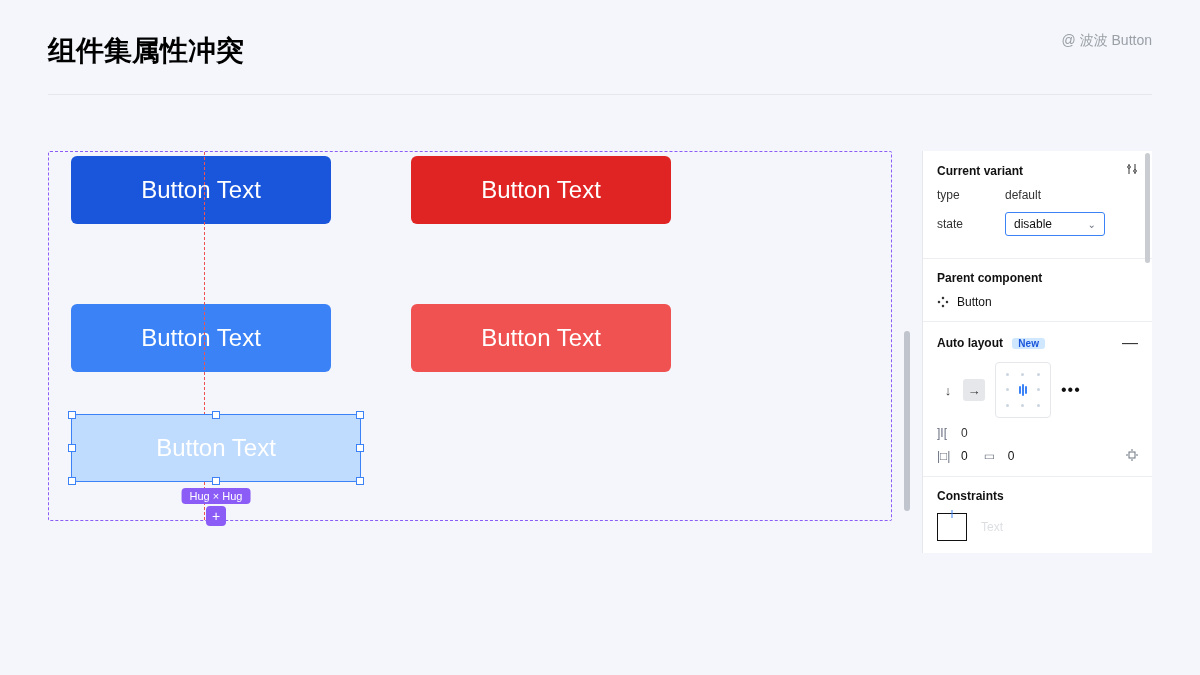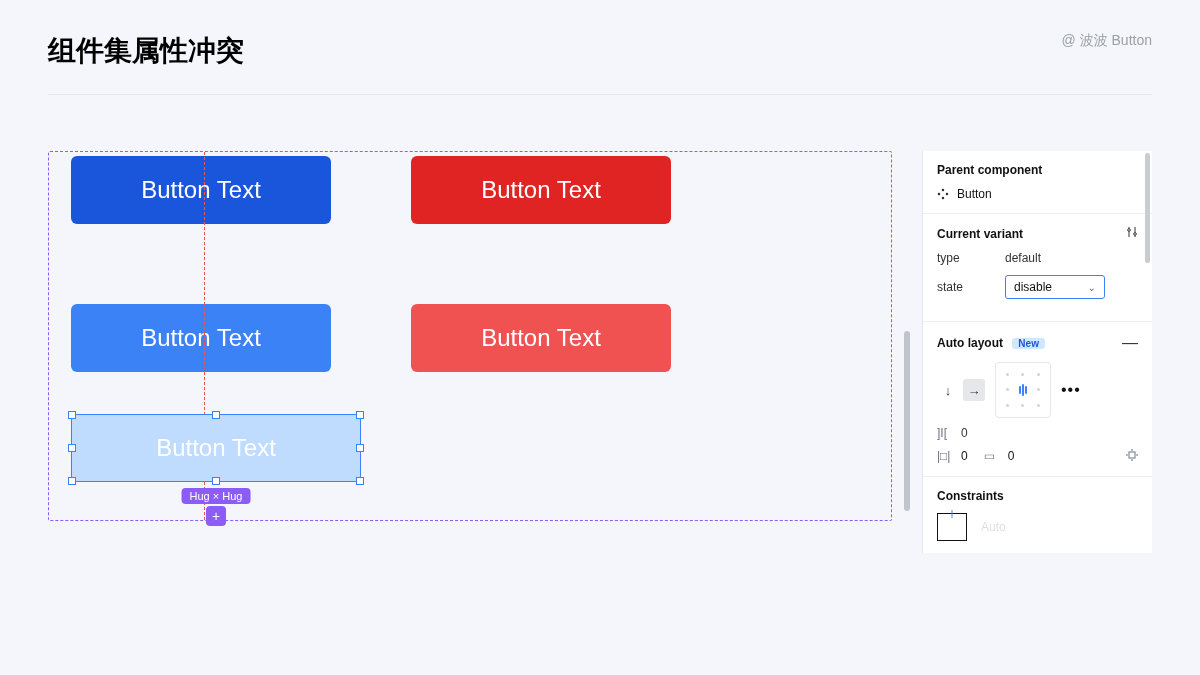--- a/index.html
+++ b/index.html
@@ -285,63 +285,63 @@
     </div>
 
     <div class="scroll-indicator"></div>
 
     <div class="inspector">
       <div class="panel-scroll">
           <div class="thumb"></div>
         </div>
 
       <div class="ins-sec">
+        <div class="ins-title">
+          <span>Current variant</span>
+          <span class="settings-icon">
+            <svg width="12" height="12" viewBox="0 0 12 12" fill="none" stroke="#333" stroke-width="1">
+                <line x1="3" y1="1" x2="3" y2="11"></line>
+                <line x1="9" y1="1" x2="9" y2="11"></line>
+                <circle cx="3" cy="4" r="1.3" fill="#fff"></circle>
+                <circle cx="9" cy="8" r="1.3" fill="#fff"></circle>
+              </svg>
+          </span>
+        </div>
+        <div class="prop-row">
+          <span class="prop-label">type</span>
+          <span class="prop-val">default</span>
+        </div>
+        <div class="prop-row">
+          <span class="prop-label">state</span>
+          <div class="select-box">
+            <span>disable</span>
+            <span class="chev">⌄</span>
+          </div>
+        </div>
+      </div>
+
+      <div class="ins-sec">
         <div class="ins-title">Parent component</div>
         <div class="comp-row">
           <span class="diamond-icon">
             <svg viewBox="0 0 12 12">
                 <g fill="#111">
                   <rect x="5" y="1" width="2" height="2" transform="rotate(45 6 2)"></rect>
                   <rect x="5" y="9" width="2" height="2" transform="rotate(45 6 10)"></rect>
                   <rect x="1" y="5" width="2" height="2" transform="rotate(45 2 6)"></rect>
                   <rect x="9" y="5" width="2" height="2" transform="rotate(45 10 6)"></rect>
                 </g>
               </svg>
           </span>
           <span>Button</span>
         </div>
       </div>
 
       <div class="ins-sec">
         <div class="ins-title">
-          <span>Current variant</span>
-          <span class="settings-icon">
-            <svg width="12" height="12" viewBox="0 0 12 12" fill="none" stroke="#333" stroke-width="1">
-                <line x1="3" y1="1" x2="3" y2="11"></line>
-                <line x1="9" y1="1" x2="9" y2="11"></line>
-                <circle cx="3" cy="4" r="1.3" fill="#fff"></circle>
-                <circle cx="9" cy="8" r="1.3" fill="#fff"></circle>
-              </svg>
-          </span>
-        </div>
-        <div class="prop-row">
-          <span class="prop-label">type</span>
-          <span class="prop-val">default</span>
-        </div>
-        <div class="prop-row">
-          <span class="prop-label">state</span>
-          <div class="select-box">
-            <span>disable</span>
-            <span class="chev">⌄</span>
-          </div>
-        </div>
-      </div>
-
-      <div class="ins-sec">
-        <div class="ins-title">
           <span>
             <span>Auto layout</span>
             <span class="badge-new">New</span>
           </span>
           <span class="minus-icon">—</span>
         </div>
 
         <div class="al-row">
           <div class="dir-buttons">
             <div class="dir-btn">↓</div>
@@ -406,18 +406,18 @@
                 <line x1="10" y1="6" x2="12" y2="6"></line>
               </svg>
           </span>
         </div>
       </div>
 
       <div class="ins-sec" style="border-bottom:none">
         <div class="ins-title">Constraints</div>
         <div class="constraints-preview">
           <div class="cons-box"></div>
-          <span class="cons-text" style="opacity:.35">Auto</span>
+          <span class="cons-text" style="opacity:.35">Text</span>
         </div>
       </div>
     </div>
   </div>
 </div>
 
 </body></html>

